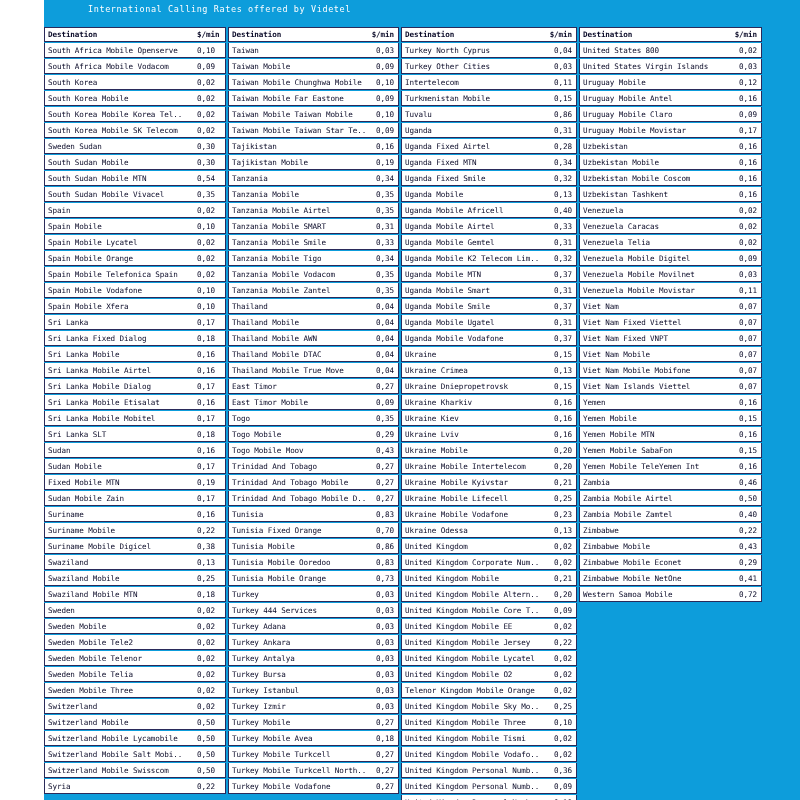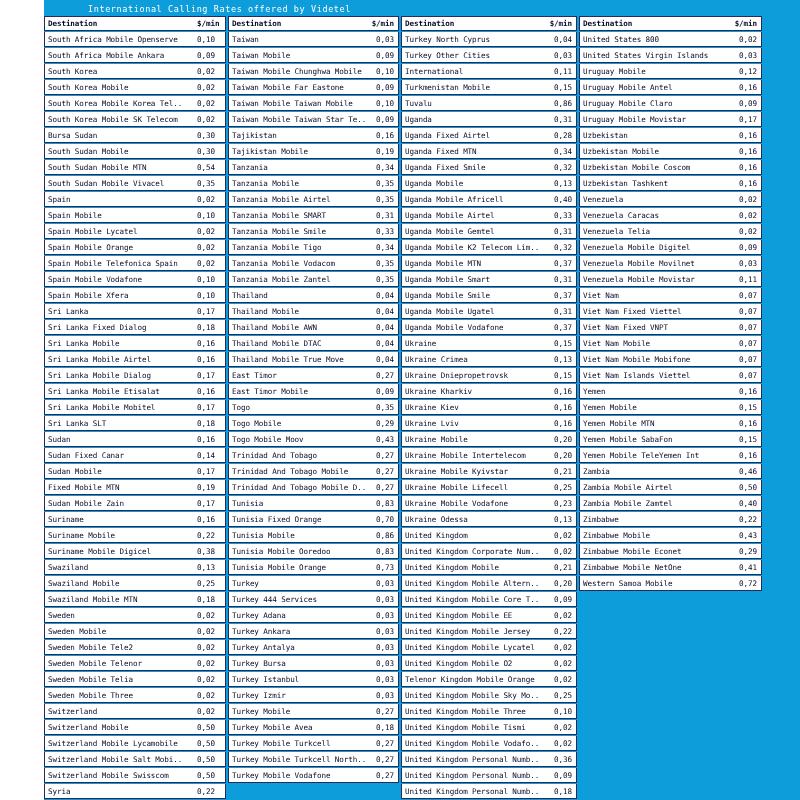--- a/index.html
+++ b/index.html
@@ -11,21 +11,21 @@
   }
   #page{
     position:absolute;left:44px;top:0;width:756px;height:800px;
     background:#0d9ddb;
     box-sizing:border-box;
   }
   .page-title{
     color:#ffffff;
     font-size:8.5px;
     letter-spacing:0.6px;
-    padding:4px 0 2px 44px;
+    padding:4px 0 13px 44px;
     white-space:nowrap;
     border-radius:7px;
   }
   .grid{
     display:flex;
     gap:2px;
     padding:0 2px 0 0;
   }
   .col{
     width:176px;
@@ -79,41 +79,41 @@
     <div class="col c1">
         <div class="row head">
           <span class="dest">Destination</span>
           <span class="rate">$/min</span>
         </div>
         <div class="row">
           <span class="dest">South Africa Mobile Openserve</span>
           <span class="rate">0,10</span>
         </div>
         <div class="row">
-          <span class="dest">South Africa Mobile Ankara</span>
+          <span class="dest">South Africa Mobile Vodacom</span>
           <span class="rate">0,09</span>
         </div>
         <div class="row">
           <span class="dest">South Korea</span>
           <span class="rate">0,02</span>
         </div>
         <div class="row">
           <span class="dest">South Korea Mobile</span>
           <span class="rate">0,02</span>
         </div>
         <div class="row">
           <span class="dest">South Korea Mobile Korea Tel..</span>
           <span class="rate">0,02</span>
         </div>
         <div class="row">
           <span class="dest">South Korea Mobile SK Telecom</span>
           <span class="rate">0,02</span>
         </div>
         <div class="row">
-          <span class="dest">Bursa Sudan</span>
+          <span class="dest">Sweden Sudan</span>
           <span class="rate">0,30</span>
         </div>
         <div class="row">
           <span class="dest">South Sudan Mobile</span>
           <span class="rate">0,30</span>
         </div>
         <div class="row">
           <span class="dest">South Sudan Mobile MTN</span>
           <span class="rate">0,54</span>
         </div>
@@ -177,24 +177,20 @@
           <span class="dest">Sri Lanka Mobile Mobitel</span>
           <span class="rate">0,17</span>
         </div>
         <div class="row">
           <span class="dest">Sri Lanka SLT</span>
           <span class="rate">0,18</span>
         </div>
         <div class="row">
           <span class="dest">Sudan</span>
           <span class="rate">0,16</span>
-        </div>
-        <div class="row">
-          <span class="dest">Sudan Fixed Canar</span>
-          <span class="rate">0,14</span>
         </div>
         <div class="row">
           <span class="dest">Sudan Mobile</span>
           <span class="rate">0,17</span>
         </div>
         <div class="row">
           <span class="dest">Fixed Mobile MTN</span>
           <span class="rate">0,19</span>
         </div>
         <div class="row">
@@ -475,21 +471,21 @@
         </div>
         <div class="row">
           <span class="dest">Turkey North Cyprus</span>
           <span class="rate">0,04</span>
         </div>
         <div class="row">
           <span class="dest">Turkey Other Cities</span>
           <span class="rate">0,03</span>
         </div>
         <div class="row">
-          <span class="dest">International</span>
+          <span class="dest">Intertelecom</span>
           <span class="rate">0,11</span>
         </div>
         <div class="row">
           <span class="dest">Turkmenistan Mobile</span>
           <span class="rate">0,15</span>
         </div>
         <div class="row">
           <span class="dest">Tuvalu</span>
           <span class="rate">0,86</span>
         </div>

